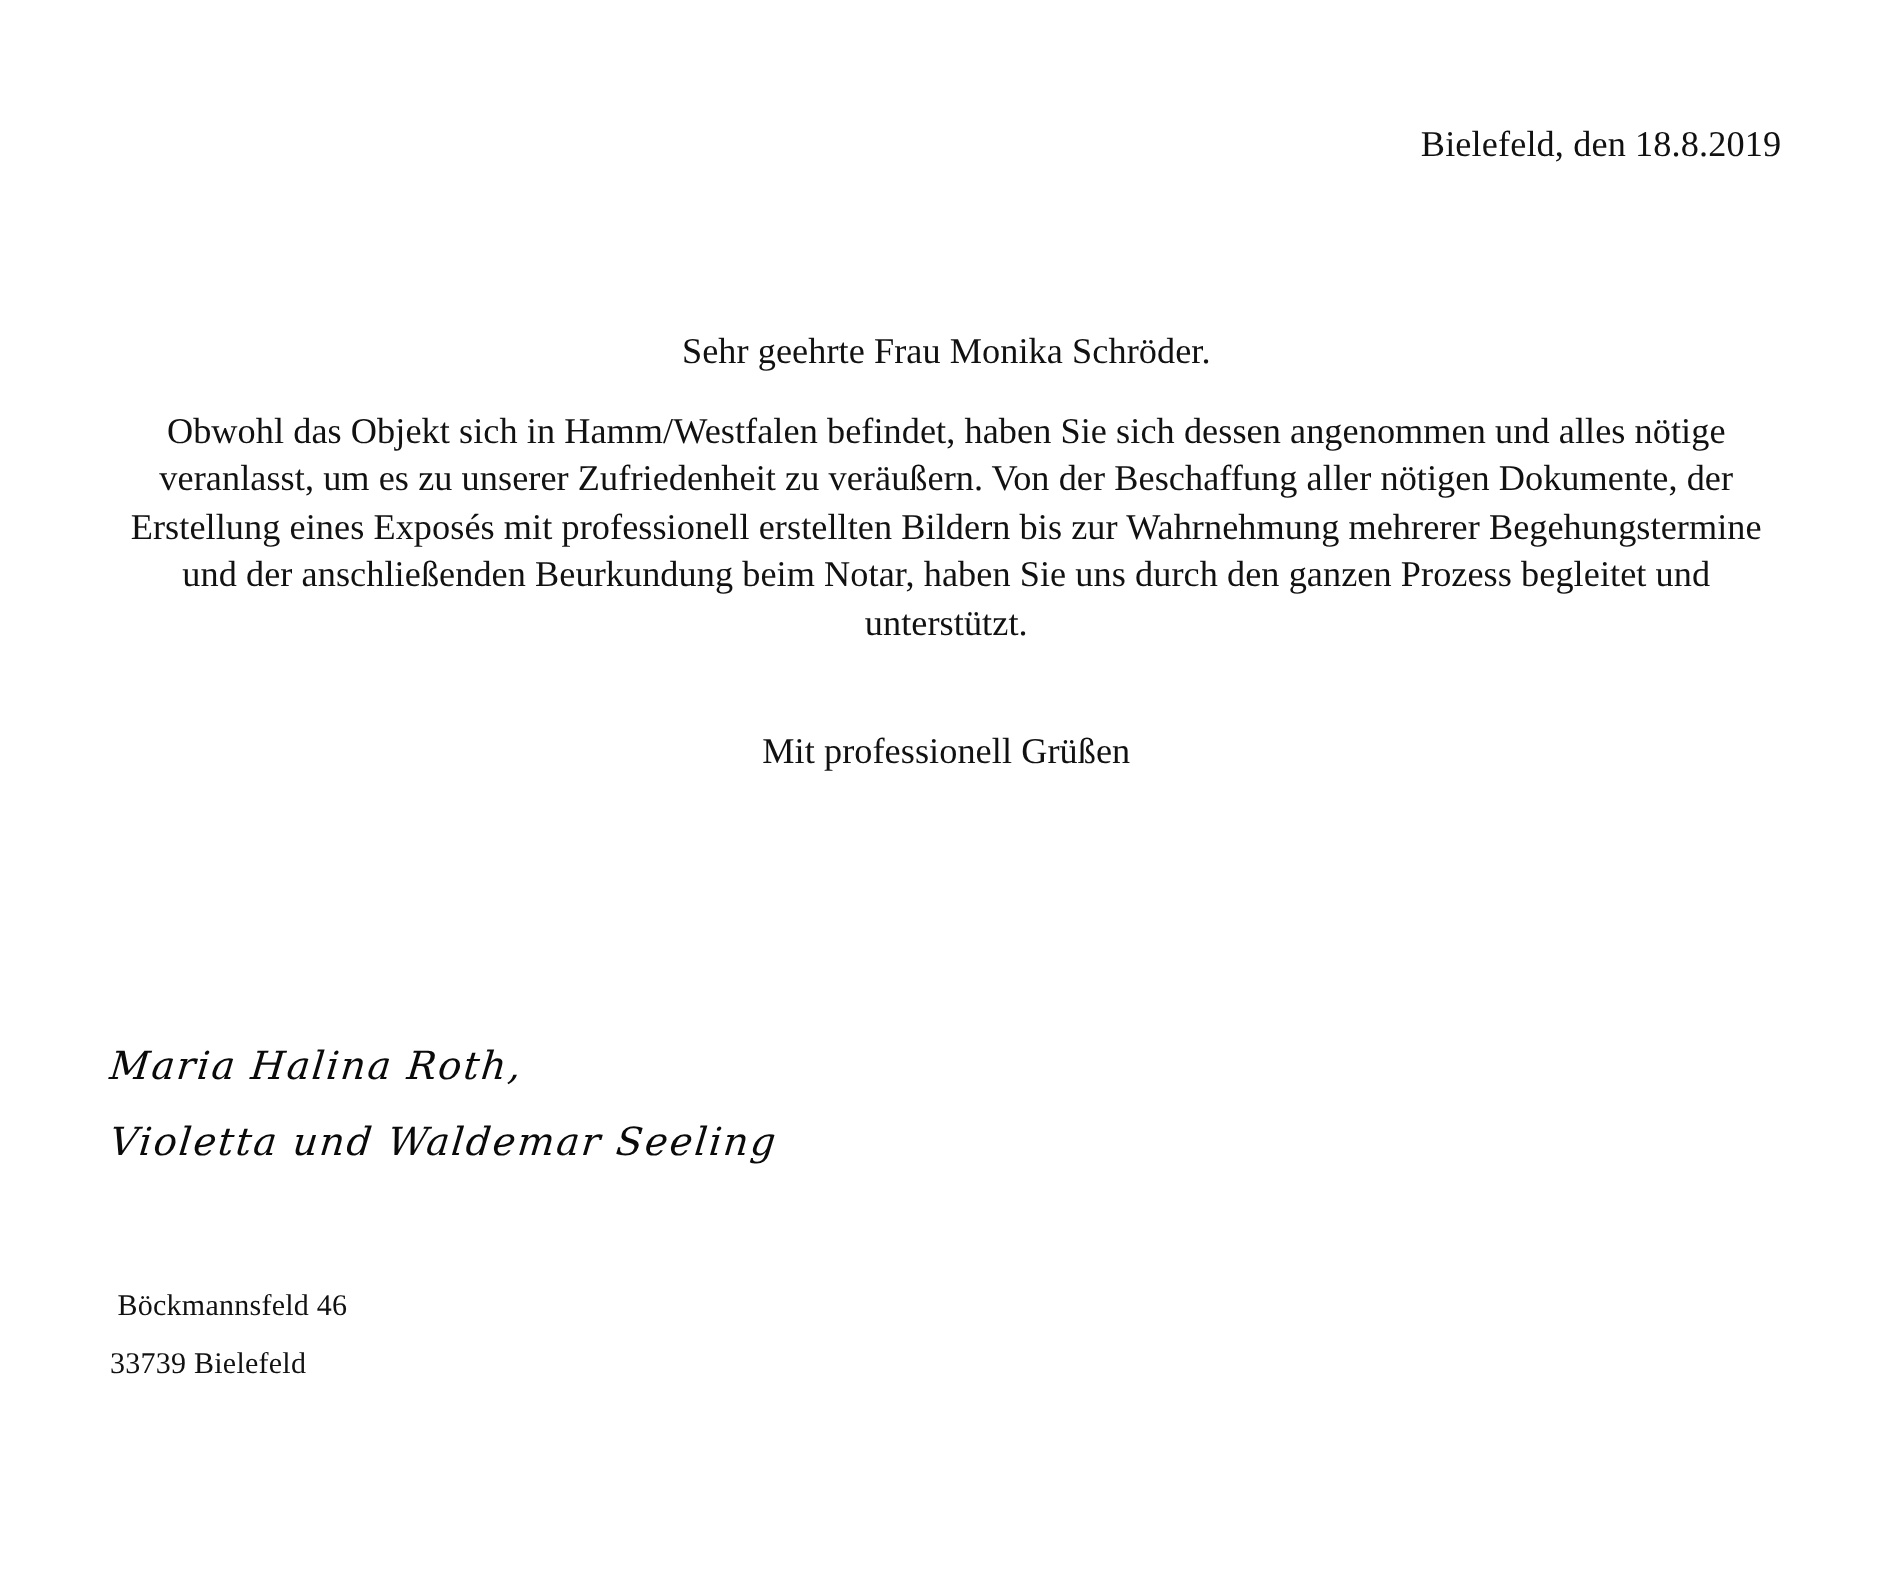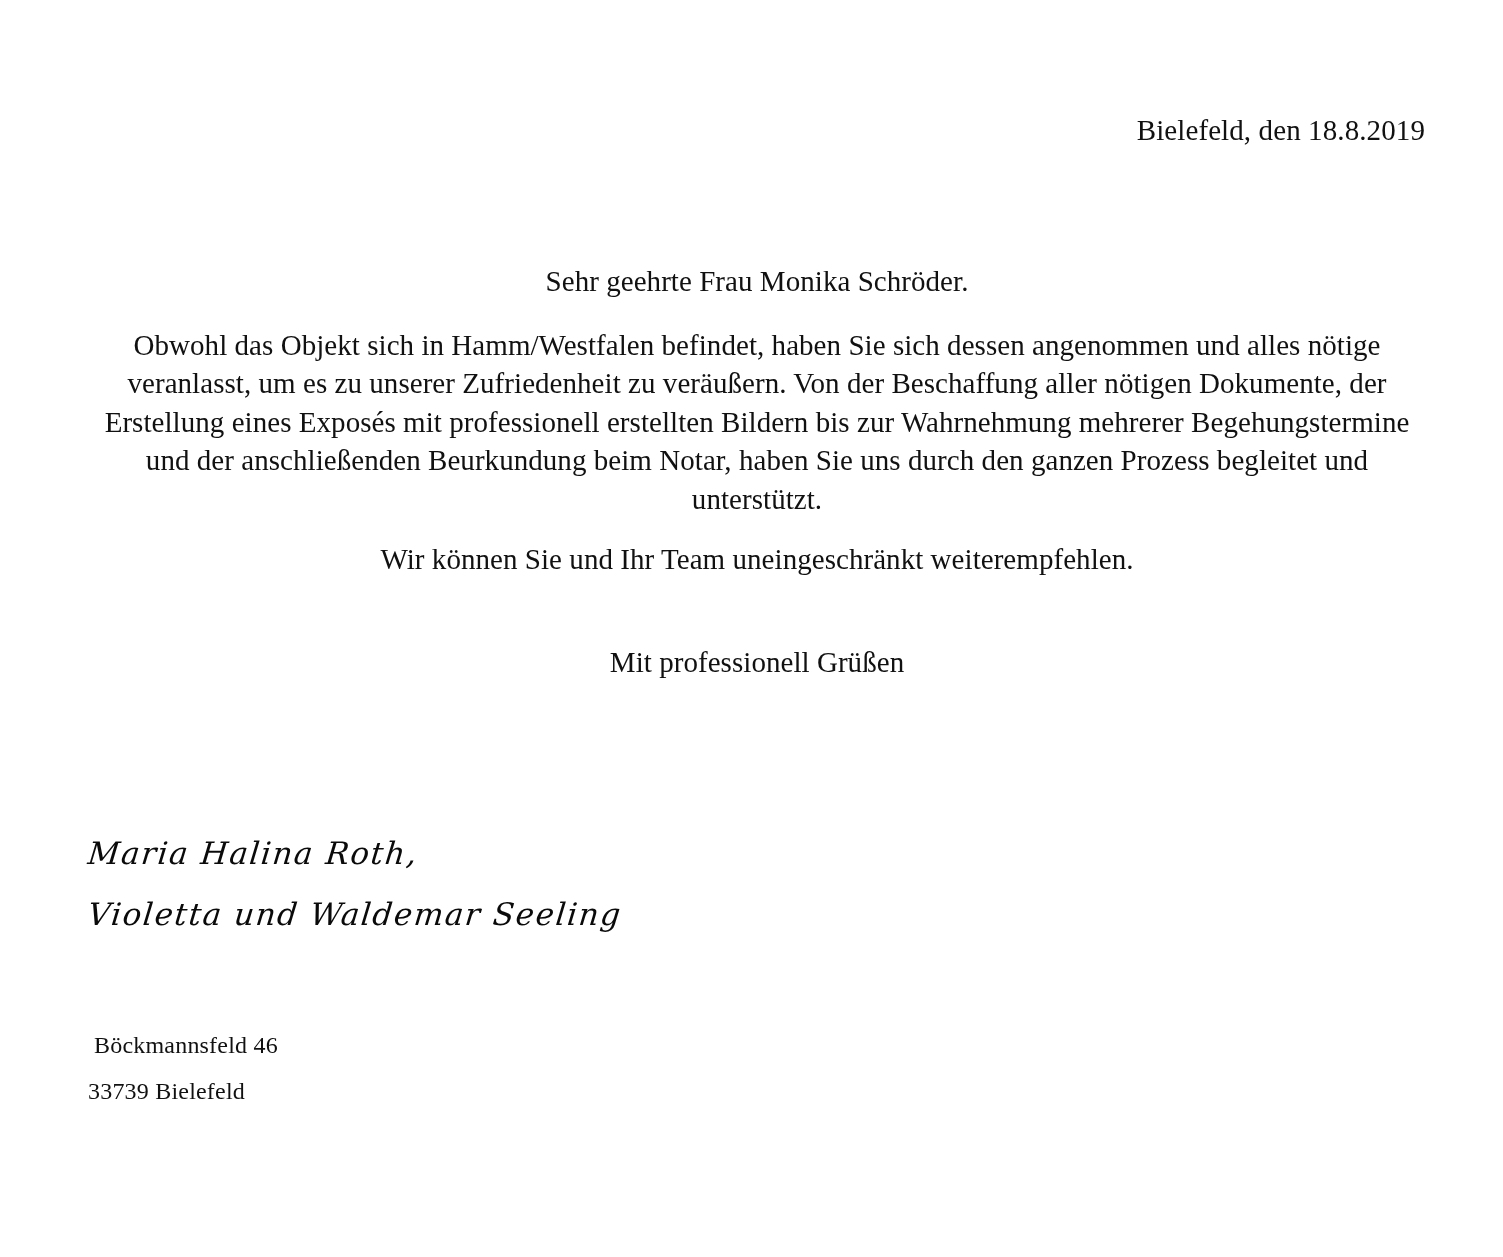--- a/index.html
+++ b/index.html
@@ -19,21 +19,21 @@
   .page {
     position: relative;
     width: 1503px;
     height: 1257px;
     box-sizing: border-box;
     padding: 0;
   }
 
   .dateline {
     position: absolute;
-    top: 112px;
+    top: 98px;
     right: 78px;
     font-size: 29px;
     line-height: 1.25;
     letter-spacing: 0.1px;
     white-space: nowrap;
   }
 
   .body-block {
     position: absolute;
     left: 88px;
@@ -100,21 +100,20 @@
 <div class="page">
 
   <div class="dateline">Bielefeld, den 18.8.2019</div>
 
   <div class="body-block">
     <p class="para salutation">Sehr geehrte Frau Monika Schröder.</p>
 
 
     <p class="para">Obwohl das Objekt sich in Hamm/Westfalen befindet, haben Sie sich dessen angenommen und alles nötige veranlasst, um es zu unserer Zufriedenheit zu veräußern. Von der Beschaffung aller nötigen Dokumente, der Erstellung eines Exposés mit professionell erstellten Bildern bis zur Wahrnehmung mehrerer Begehungstermine und der anschließenden Beurkundung beim Notar, haben Sie uns durch den ganzen Prozess begleitet und unterstützt.</p>
 
-    <p class="para">Wir können Sie  und Ihr Team uneingeschränkt weiterempfehlen.</p>
 
     <p class="para closing">Mit professionell Grüßen</p>
   </div>
 
   <div class="signature">
     <span class="sig-line">Maria Halina Roth,</span>
     <span class="sig-line">Violetta und Waldemar Seeling</span>
   </div>
 
   <div class="address">

